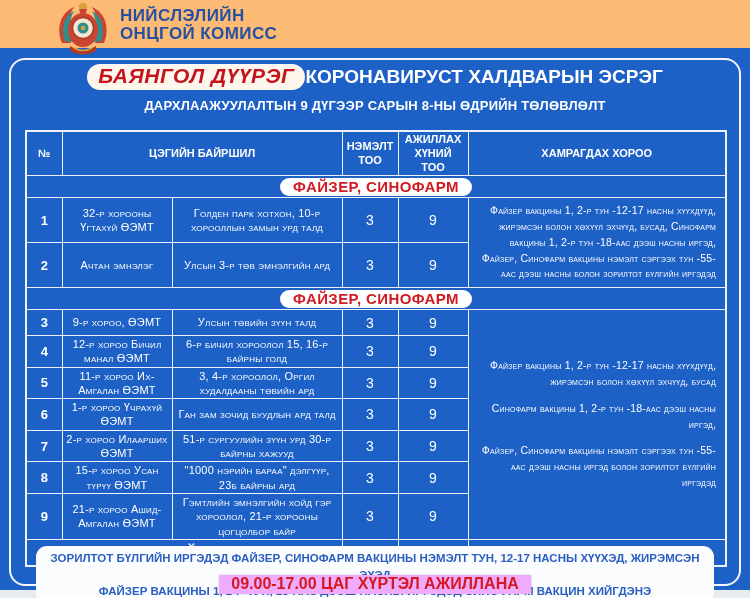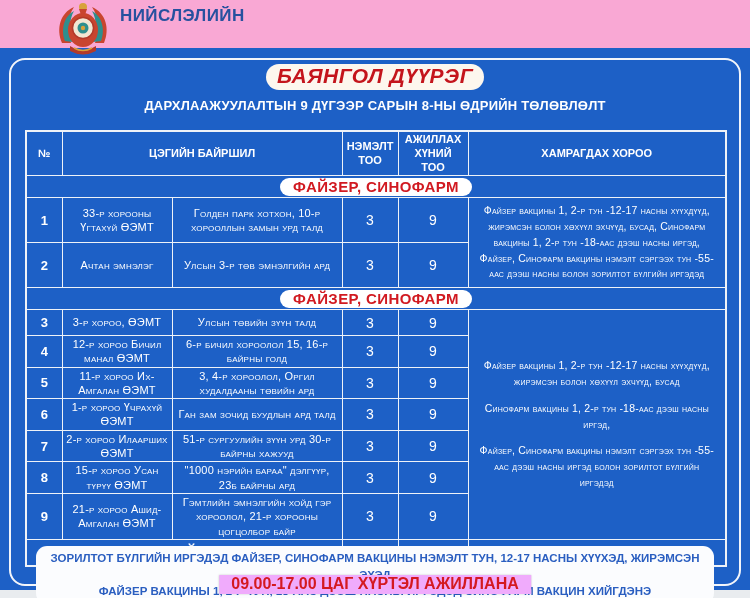--- a/index.html
+++ b/index.html
@@ -1,21 +1,21 @@
 <!DOCTYPE html>
 <html><head>
 <meta charset="utf-8">
 <style>
   html,body{margin:0;padding:0;}
   .page{
     position:relative; width:750px; height:598px; overflow:hidden;
     background:#e9ecef; font-family:"Liberation Sans", sans-serif;
   }
   
-  .topbar{position:absolute;top:0;left:0;width:750px;height:48px;background:#f9a8d4;}
+  .topbar{position:absolute;top:0;left:0;width:750px;height:48px;background:#fdba74;}
   .emblem{position:absolute;left:52px;top:1px;width:62px;height:57px;z-index:10;}
   .org-name{
     position:absolute;left:120px;top:7px;color:#27519f;font-weight:bold;
     font-size:17px;line-height:18px;letter-spacing:.4px;
   }
   .hashtag-badge{
     position:absolute;right:12px;top:21px;height:26px;background:#ffffff;
     border-radius:13px;padding:0 10px;display:flex;align-items:center;gap:1px;
     font-weight:bold;font-size:17px;box-shadow:0 0 3px rgba(0,0,0,.12);
   }
@@ -49,21 +49,21 @@
     font-size:11px;text-align:center;line-height:1.3;
     font-variant:small-caps;letter-spacing:.2px;
   }
   td.val{font-size:14px;text-align:center;font-variant:small-caps;}
   tr.band td{text-align:center;padding:1px 4px;}
   .section-badge{
     display:inline-block;background:#ffffff;color:#d11a21;font-weight:800;
     font-size:15px;border-radius:12px;padding:0 13px 1px 13px;letter-spacing:.4px;
   }
   td.note{
-    font-size:10.5px;line-height:1.5;text-align:center;vertical-align:middle;
+    font-size:10.5px;line-height:1.5;text-align:right;vertical-align:middle;
     padding:5px 9px;font-variant:small-caps;letter-spacing:.2px;
   }
   td.note p{margin:0 0 11px 0;}
   td.note p:last-child{margin:0;}
   td.total-label,td.total-val{
     font-family:"Liberation Serif", serif;font-weight:bold;font-size:16px;text-align:center;
   }
   
   .footer-note{
     position:absolute;left:36px;right:36px;top:498px;background:#fbfcfe;
@@ -91,29 +91,31 @@
       <path d="M27,8 L35,8 L33,14 L29,14 Z" fill="#c9452f"></path>
       <ellipse cx="31" cy="29" rx="15" ry="17" fill="#c9452f"></ellipse>
       <circle cx="31" cy="27" r="10.5" fill="#f3e6d2" stroke="#b23a2a" stroke-width="1.5"></circle>
       <circle cx="31" cy="27" r="5.5" fill="#2e8f8e"></circle>
       <circle cx="31" cy="27" r="2.2" fill="#d8a23b"></circle>
       <path d="M18,45 Q31,53 44,45 L44,50 Q31,57 18,50 Z" fill="#b23a2a"></path>
       <path d="M22,47 Q31,52 40,47" stroke="#d8a23b" stroke-width="1.5" fill="none"></path>
     </svg>
     <div class="org-name">
       <div>НИЙСЛЭЛИЙН</div>
+      <div>ОНЦГОЙ КОМИСС</div>
     </div>
   </div>
 
   <div class="panel">
     <div class="panel-border"></div>
 
     <div class="title-block">
       <div class="title-line1">
         <span class="district-badge">БАЯНГОЛ ДҮҮРЭГ</span>
+        <span>КОРОНАВИРУСТ ХАЛДВАРЫН ЭСРЭГ</span>
       </div>
       <div class="title-line2">ДАРХЛААЖУУЛАЛТЫН 9 ДҮГЭЭР САРЫН 8-НЫ ӨДРИЙН ТӨЛӨВЛӨЛТ</div>
     </div>
 
     <table class="vax-table">
       <colgroup>
         <col style="width:36px">
           <col style="width:110px">
           <col style="width:170px">
         <col style="width:56px">
@@ -126,39 +128,39 @@
         <th class="hdr" colspan="2">ЦЭГИЙН БАЙРШИЛ</th>
         <th class="hdr">НЭМЭЛТ ТОО</th>
         <th class="hdr">АЖИЛЛАХ ХҮНИЙ ТОО</th>
         <th class="hdr">ХАМРАГДАХ ХОРОО</th>
       </tr>
       <tr class="band" style="height:22px">
         <td colspan="6"><span class="section-badge">ФАЙЗЕР, СИНОФАРМ</span></td>
       </tr>
       <tr style="height:44px">
         <td class="num">1</td>
-        <td class="name">33-р хорооны Үгтахүй ӨЭМТ</td>
+        <td class="name">32-р хорооны Үгтахүй ӨЭМТ</td>
         <td class="addr">Голден парк хотхон, 10-р хорооллын замын урд талд</td>
         <td class="val">3</td>
         <td class="val">9</td>
         <td class="note" rowspan="2">Файзер вакцины 1, 2-р тун -12-17 насны хүүхдүүд, жирэмсэн болон хөхүүл эхчүүд, бусад, Синофарм вакцины 1, 2-р тун -18-аас дээш насны иргэд, Файзер, Синофарм вакцины нэмэлт сэргээх тун -55-аас дээш насны болон зорилтот бүлгийн иргэдэд</td>
       </tr>
       <tr style="height:44px">
         <td class="num">2</td>
         <td class="name">Ачтан эмнэлэг</td>
         <td class="addr">Улсын 3-р төв эмнэлгийн ард</td>
         <td class="val">3</td>
         <td class="val">9</td>
       </tr>
       <tr class="band" style="height:22px">
         <td colspan="6"><span class="section-badge">ФАЙЗЕР, СИНОФАРМ</span></td>
       </tr>
       <tr style="height:26px">
         <td class="num">3</td>
-        <td class="name">3-р хороо, ӨЭМТ</td>
+        <td class="name">9-р хороо, ӨЭМТ</td>
         <td class="addr">Улсын төвийн зүүн талд</td>
         <td class="val">3</td>
         <td class="val">9</td>
         <td class="note" rowspan="7">
           <p>Файзер вакцины 1, 2-р тун -12-17 насны хүүхдүүд, жирэмсэн болон хөхүүл эхчүүд, бусад</p>
           <p>Синофарм вакцины 1, 2-р тун -18-аас дээш насны иргэд,</p>
           <p>Файзер, Синофарм вакцины нэмэлт сэргээх тун -55-аас дээш насны иргэд болон зорилтот бүлгийн иргэдэд</p>
         </td>
       </tr>
       <tr style="height:28px">

